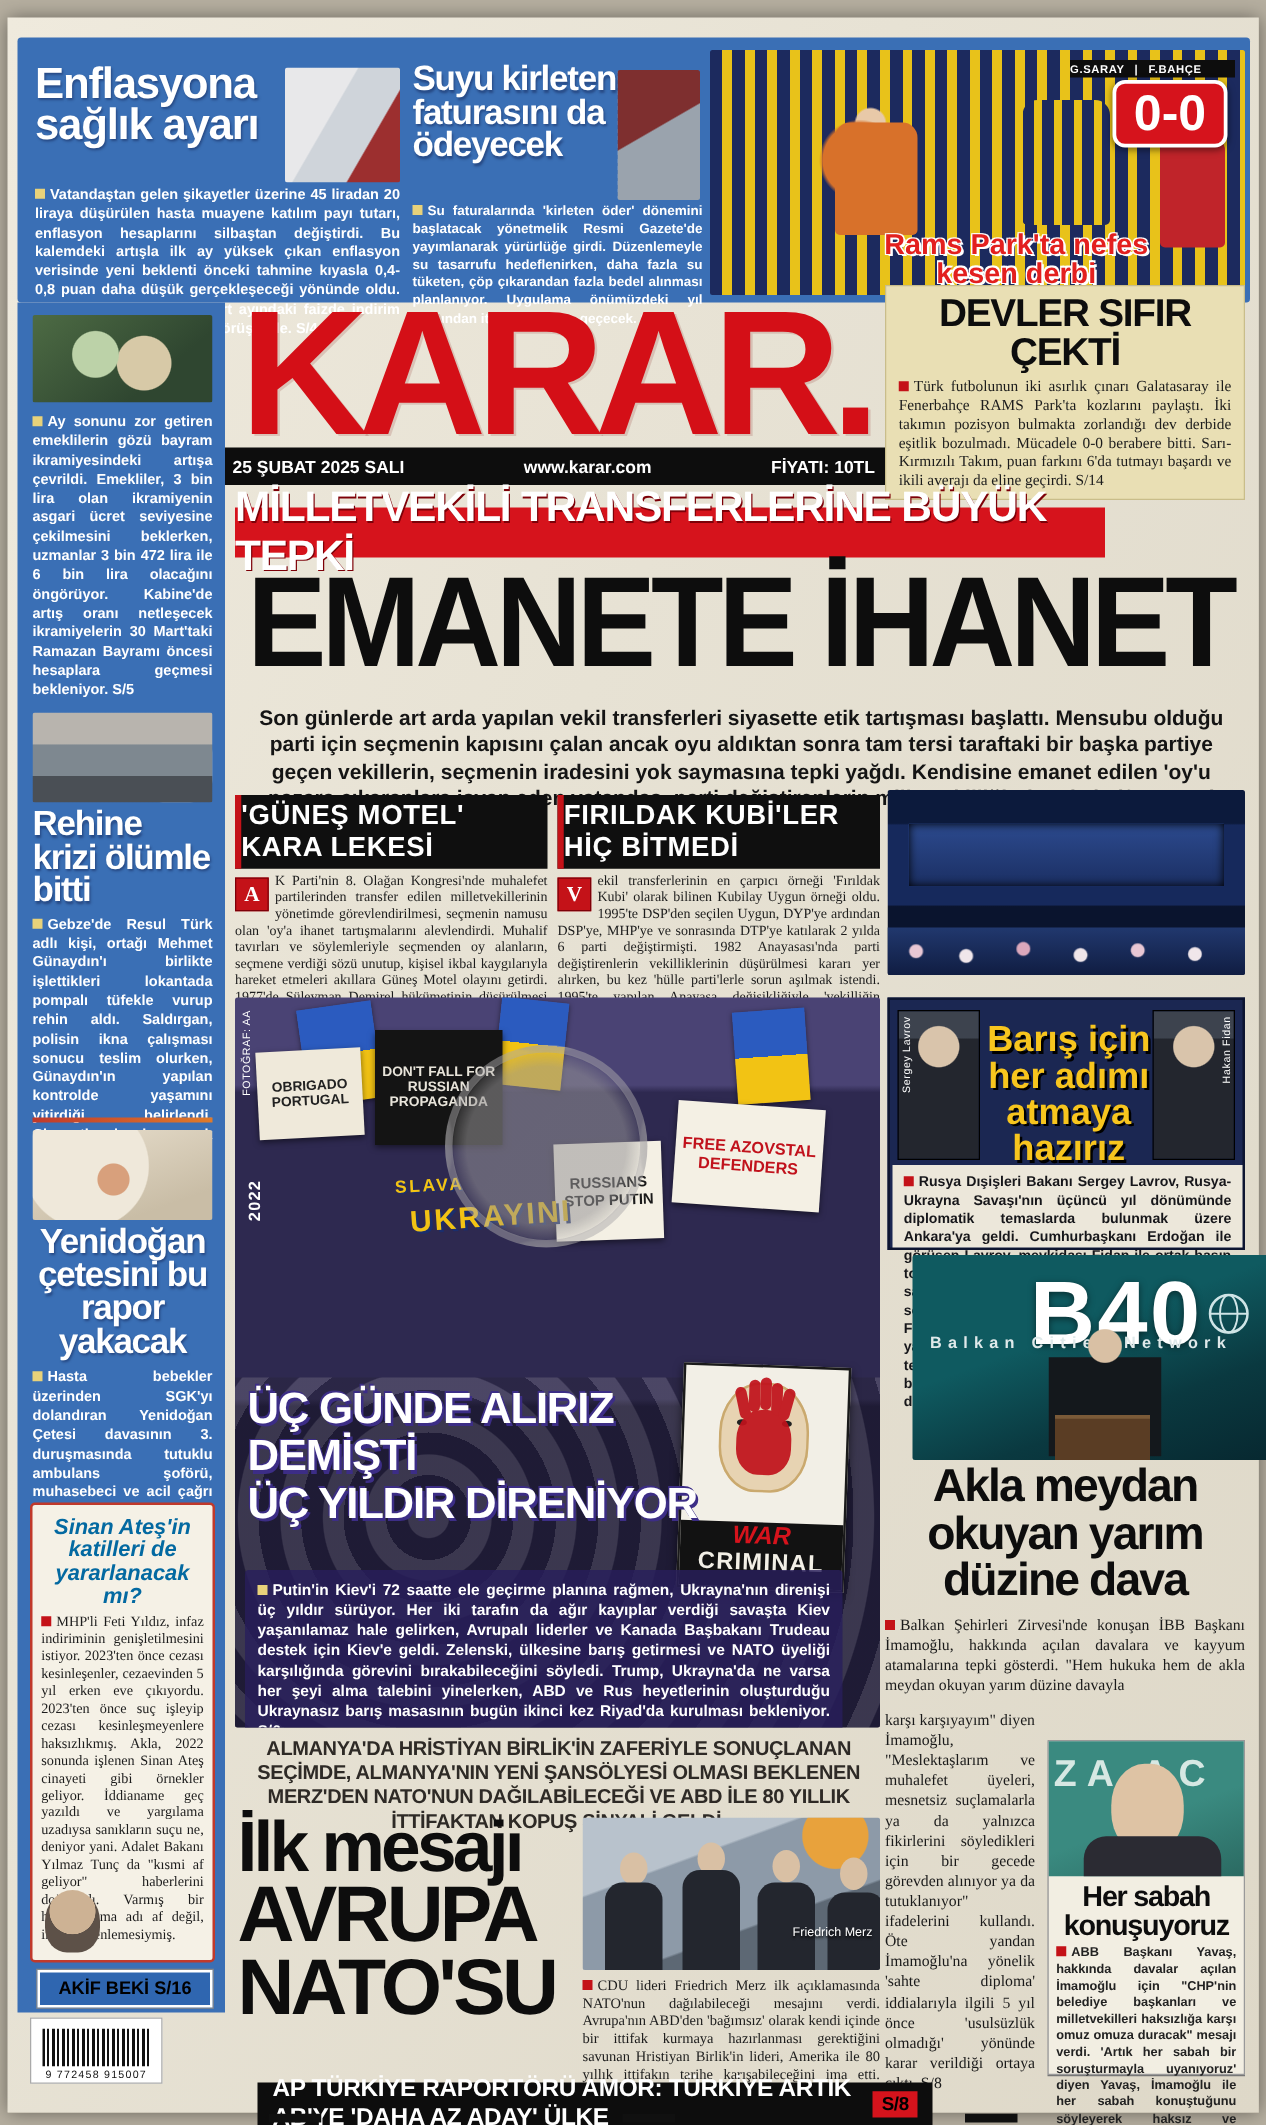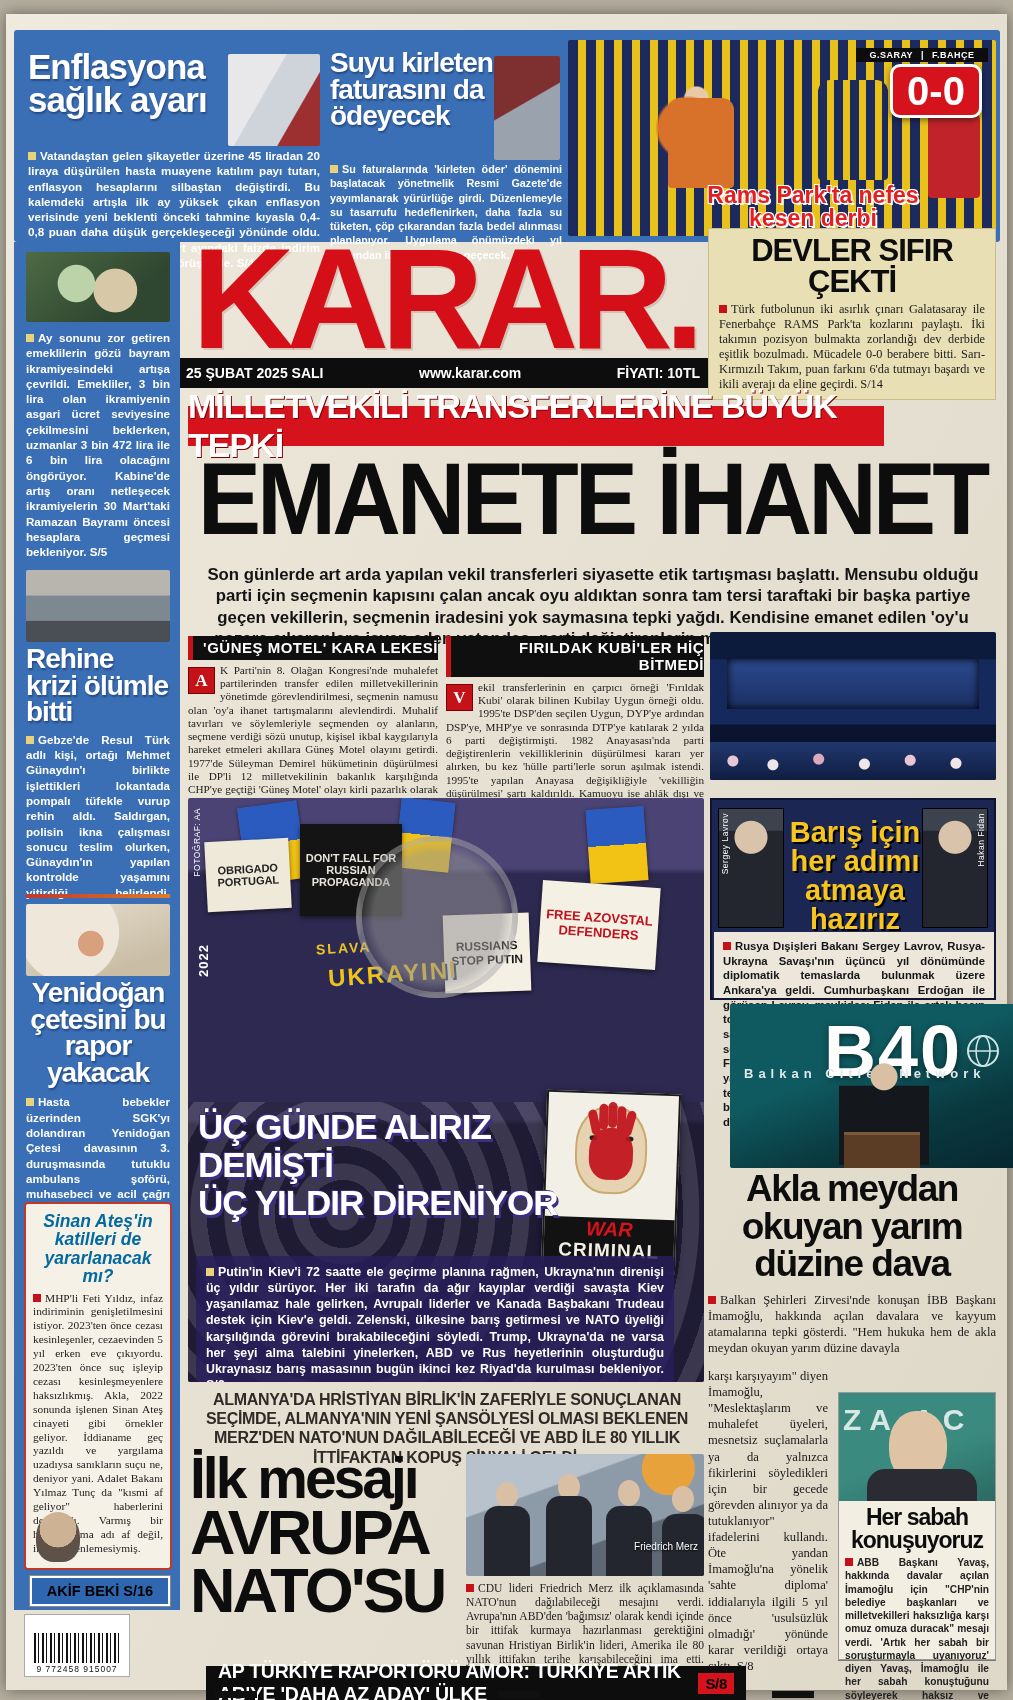--- a/index.html
+++ b/index.html
@@ -34,31 +34,31 @@
          text-shadow:2px 2px 0 rgba(120,0,0,.15);font-family:"Liberation Sans",sans-serif;}
   .mast-bar{background:#0d0d0d;color:#fff;display:flex;align-items:center;justify-content:space-between;
             padding:0 12px;font-weight:700;font-size:14px;}
 
   .kicker-bar{background:#d6131c;color:#fff;font-weight:800;font-size:34px;letter-spacing:-1px;
               display:flex;align-items:center;justify-content:center;text-shadow:1px 1px 0 #7d0008;}
   .mega{color:#0d0d0d;font-weight:900;font-size:95px;letter-spacing:-4px;line-height:.95;text-align:center;
         transform:scaleY(1.08);transform-origin:top;}
   .lede{font-weight:700;font-size:16.8px;line-height:1.27;color:#141414;text-align:center;}
 
-  .story-box .tbar{background:#0f0f0f;color:#fff;font-weight:800;font-size:15px;letter-spacing:.5px;
-                   text-align:right;padding:3px 0 4px;border-left:5px solid #c41218;}
+  .story-box .tbar{background:#0f0f0f;color:#fff;font-weight:800;font-size:22px;letter-spacing:.5px;
+                   text-align:left;padding:3px 0 4px;border-left:5px solid #c41218;}
   .dropcap{float:left;background:#c41218;color:#fff;font-weight:800;width:25px;height:25px;text-align:center;
            line-height:25px;margin:3px 5px 0 0;font-size:17px;border:1px solid #7d0008;}
 
   .derby-box{background:#e9dfb4;border:1px solid #c9bd8a;}
   .derby-title{font-weight:900;font-size:31px;letter-spacing:-1px;color:#0d0d0d;text-align:center;line-height:1.0;}
 
   .score-chip{background:#d6131c;border:3px solid #fff;border-radius:10px;color:#fff;font-weight:900;
               font-size:40px;display:flex;align-items:center;justify-content:center;box-shadow:0 2px 6px rgba(0,0,0,.5);}
-  .team-bar{background:#0d0d0d;color:#fff;font-weight:700;font-size:9px;display:flex;gap:8px;align-items:center;justify-content:center;letter-spacing:.5px;}
+  .team-bar{background:#0d0d0d;color:#fff;font-weight:700;font-size:9px;display:flex;gap:8px;align-items:center;letter-spacing:.5px;}
   .photo-label{color:#e3201f;font-weight:900;font-size:23px;line-height:1;text-align:center;
                text-shadow:-1px -1px 0 #fff,1px -1px 0 #fff,-1px 1px 0 #fff,2px 2px 0 #fff;}
 
   .ph-football{background:radial-gradient(circle at 28% 45%,#d8712a 0 9%,transparent 10%),
                radial-gradient(circle at 30% 30%,#e8c9a8 0 3.5%,transparent 4%),
                radial-gradient(circle at 66% 28%,#e8cdb0 0 3.5%,transparent 4%),
                repeating-linear-gradient(90deg,#1c2a5e 0 10px,#e8c21a 10px 18px),
                linear-gradient(120deg,#3c1020,#571822 45%,#20264a);}
   .ph-football .jersey{position:absolute;background:#d8712a;border-radius:12px 12px 4px 4px;}
   .ph-football .jersey2{position:absolute;background:repeating-linear-gradient(90deg,#1c2a5e 0 9px,#e8c21a 9px 16px);border-radius:12px 12px 4px 4px;}
@@ -144,21 +144,21 @@
   .merz-cap{position:absolute;right:6px;bottom:24px;color:#fff;font-size:10px;text-shadow:0 1px 2px #000;}
 
   .strip{background:#0d0d0d;color:#fff;font-weight:900;font-size:19.5px;letter-spacing:-.3px;
          display:flex;align-items:center;gap:8px;padding:0 12px;}
   .strip .chip{background:#d6131c;color:#000000;font-size:15px;padding:2px 7px;font-weight:900;}
 
   .sinan-box{background:#f5f1e6;border:2px solid #c0392b;border-radius:4px;}
   .sinan-title{color:#0369a1;font-weight:800;font-style:italic;font-size:17.5px;line-height:1.05;text-align:center;}
   .sinan-body{font-family:"Liberation Serif",serif;font-size:11.4px;line-height:1.22;color:#1c1c1c;text-align:justify;}
   .author-chip{background:#2f66b0;color:#000000;font-weight:800;font-size:14.5px;display:flex;align-items:center;justify-content:center;border:2px solid #fff;box-shadow:0 0 0 1px #888;}
-  .barcode{background:#fff;border:1px solid #aaa;display:flex;flex-direction:column;align-items:center;justify-content:flex-end;padding:13px 2px 2px;}
+  .barcode{background:#fff;border:1px solid #aaa;display:flex;flex-direction:column;align-items:center;justify-content:flex-end;padding:3px 2px 2px;}
   .bars{width:86px;height:30px;background:repeating-linear-gradient(90deg,#111 0 2px,#fff 2px 4px,#111 4px 5px,#fff 5px 8px);}
   .bc-digits{font-size:8.5px;letter-spacing:1px;color:#111;margin-top:1px;}
 
   .divider-red{background:linear-gradient(90deg,#c0392b,#e07b2a);height:4px;}
   .print-mark{position:absolute;bottom:2px;height:7px;width:42px;background:#101010;}
 </style>
 </head>
 <body>
 
 <div class="page">

